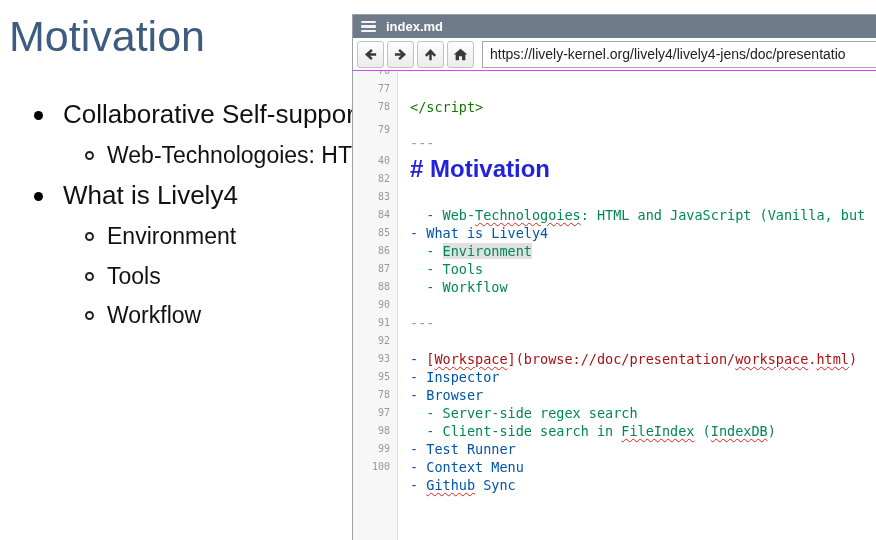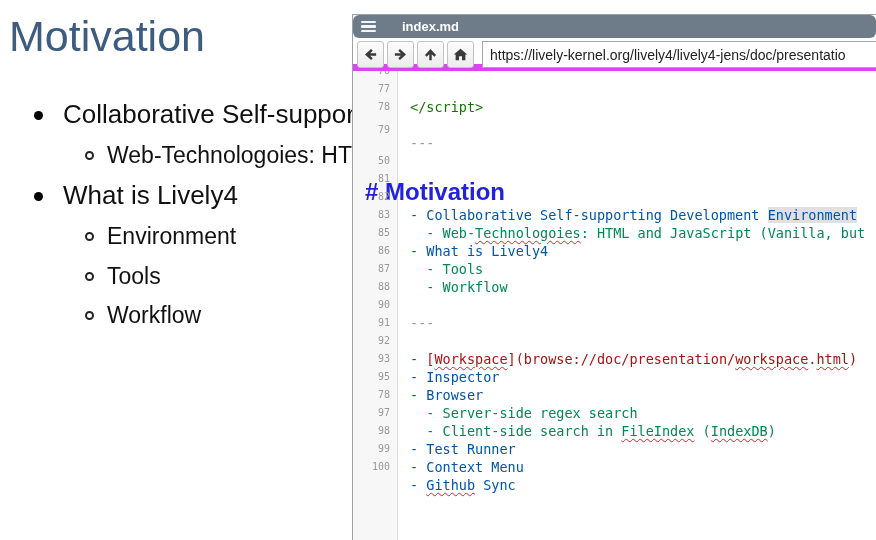--- a/index.html
+++ b/index.html
@@ -27,44 +27,44 @@
   .bullet.l1{font-size:26px;padding-left:63px;margin-bottom:12px;line-height:1.15;}
   .bullet.l2{font-size:23px;padding-left:107px;margin-bottom:13px;line-height:1.15;}
   .bullet .dot{position:absolute;border-radius:50%;}
   .bullet.l1 .dot{left:34px;top:11px;width:9px;height:9px;background:#000;}
   .bullet.l2 .dot{left:85px;top:9px;width:9px;height:9px;background:transparent;border:2px solid #222;}
   
   .window{position:absolute;left:352px;top:14px;width:524px;height:526px;
     background:#fff;border:1px solid #9aa1a8;border-right:none;border-bottom:none;
     overflow:hidden;}
   .titlebar{height:23px;background:var(--titlebar-bg);display:flex;align-items:center;
-    padding:0 8px;gap:26px;border-radius:6px;}
+    padding:0 8px;gap:10px;}
   .hamburger{width:15px;height:11px;display:flex;flex-direction:column;justify-content:space-between;cursor:pointer;}
   .hamburger span{display:block;height:2.4px;background:#f2f4f6;border-radius:1px;}
   .win-title{color:#fff;font-weight:bold;font-size:13px;}
-  .toolbar{height:33px;display:flex;padding:3px 0 3px 4px;background:#fff;
-    border-bottom:7px solid #d946ef;}
+  .toolbar{height:33px;display:flex;align-items:center;padding:3px 0 3px 4px;background:#fff;
+    border-bottom:1px solid #d946ef;}
   .nav-btn{width:27px;height:27px;margin-right:3px;flex:none;
     background:linear-gradient(#fdfdfd,#ececec);border:1px solid #c2c2c2;border-radius:3px;
     display:flex;align-items:center;justify-content:center;cursor:pointer;}
   .nav-btn svg{width:15px;height:15px;fill:#3a3a3a;}
   .url-input{flex:1;height:27px;margin-left:5px;margin-right:-3px;border:1px solid #a6a6a6;
     font-family:"Liberation Sans",sans-serif;font-size:14px;color:#222;padding:0 7px;min-width:0;
     border-radius:0;outline:none;}
   
   .editor{position:absolute;left:0;top:56px;right:0;bottom:0;overflow:hidden;background:#fff;}
   .gutter-strip{position:absolute;left:0;top:0;bottom:0;width:45px;background:#f7f7f7;
     border-right:1px solid #ddd;}
   .lines{position:relative;z-index:1;margin-top:-9px;}
   .line{display:flex;height:18px;}
   .line .num{width:45px;flex:none;text-align:right;padding-right:8px;
     font-family:"DejaVu Sans Mono",monospace;font-size:10px;line-height:18px;color:var(--c-num);}
   .line .code{flex:1;font-family:"DejaVu Sans Mono",monospace;font-size:13.5px;line-height:18px;
     white-space:pre;padding-left:12px;margin-top:36px;}
-  .line.heading{height:36px;flex-direction:column;}
+  .line.heading{height:36px;}
   .line.heading .num{padding-top:5px;}
   .line.heading .code{font-family:"Liberation Sans",sans-serif;font-weight:bold;
     font-size:24px;line-height:34px;color:var(--c-h);}
   .c-tag{color:var(--c-tag);}
   .c-hr{color:var(--c-hr);}
   .c-l1{color:var(--c-l1);}
   .c-l2{color:var(--c-l2);}
   .c-link{color:var(--c-link);}
   .c-h{color:var(--c-h);}
   .sp{text-decoration:underline;text-decoration-style:wavy;text-decoration-color:var(--c-sp);
@@ -133,34 +133,34 @@
         </div>
         <div class="line">
           <div class="num">78</div>
           <div class="code"><span class="c-hr">---</span></div>
         </div>
         <div class="line heading">
           <div class="num">79</div>
           <div class="code"><span class="c-h"># Motivation</span></div>
         </div>
         <div class="line">
-          <div class="num">50</div>
-          <div class="code"></div>
-        </div>
-        <div class="line">
-          <div class="num">81</div>
-          <div class="code"><span class="c-l1">- Collaborative Self-supporting Development </span><span class="c-l1 hl">Environment</span></div>
+          <div class="num">40</div>
+          <div class="code"></div>
         </div>
         <div class="line">
           <div class="num">82</div>
           <div class="code"><span class="c-l2">  - Web-</span><span class="c-l2 sp">Technologoies</span><span class="c-l2">: HTML and JavaScript (Vanilla, but</span></div>
         </div>
         <div class="line">
           <div class="num">83</div>
           <div class="code"><span class="c-l1">- What is Lively4</span></div>
+        </div>
+        <div class="line">
+          <div class="num">84</div>
+          <div class="code"><span class="c-l2">  - </span><span class="c-l2 hl">Environment</span></div>
         </div>
         <div class="line">
           <div class="num">85</div>
           <div class="code"><span class="c-l2">  - Tools</span></div>
         </div>
         <div class="line">
           <div class="num">86</div>
           <div class="code"><span class="c-l2">  - Workflow</span></div>
         </div>
         <div class="line">

